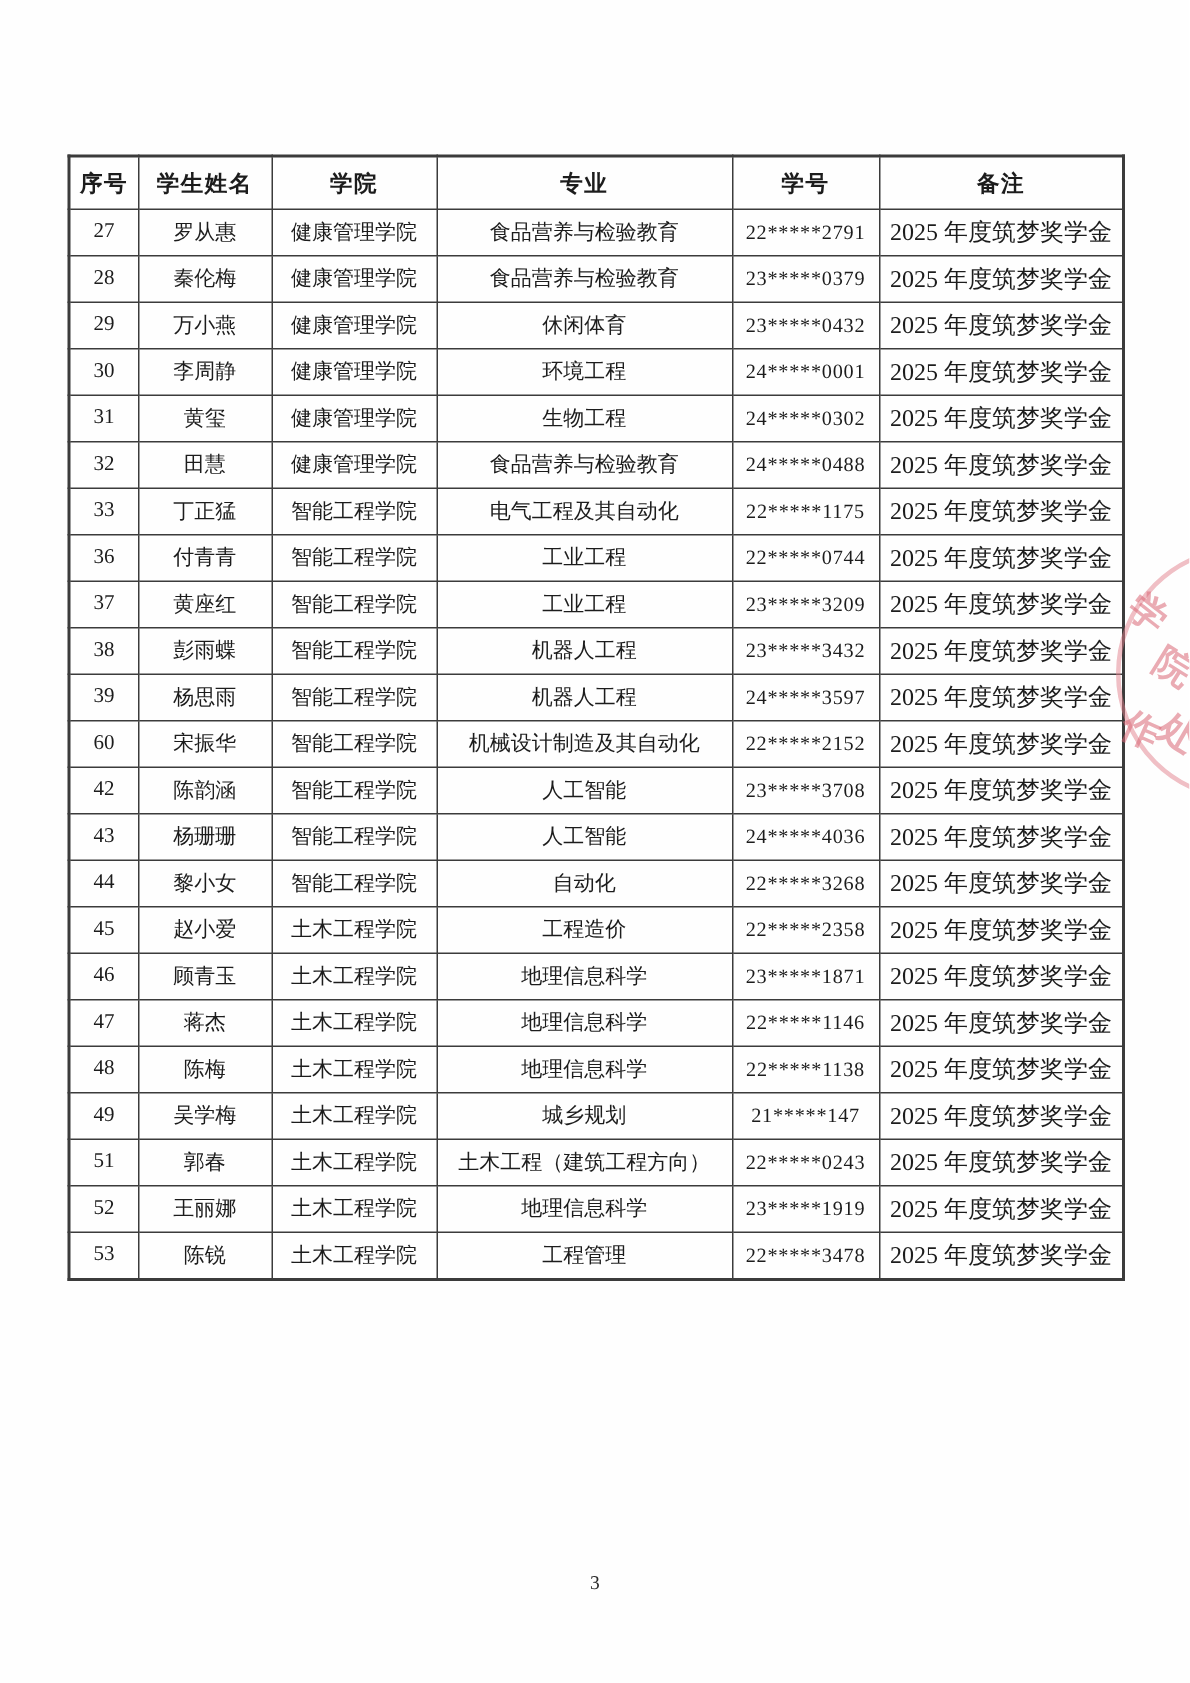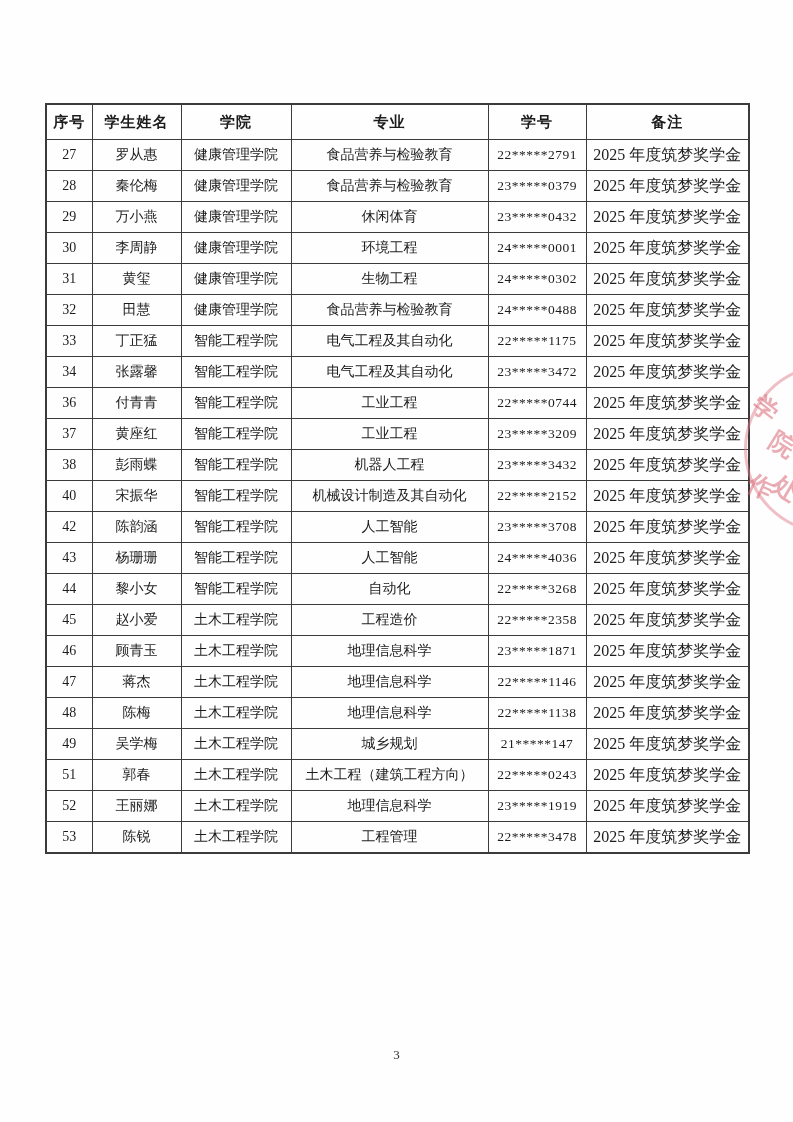--- a/index.html
+++ b/index.html
@@ -160,28 +160,20 @@
         </tr>
         <tr>
           <td>33</td>
           <td>丁正猛</td>
           <td>智能工程学院</td>
           <td>电气工程及其自动化</td>
           <td class="id-cell">22*****1175</td>
           <td class="remark-cell">2025 年度筑梦奖学金</td>
         </tr>
         <tr>
-          <td>34</td>
-          <td>张露馨</td>
-          <td>智能工程学院</td>
-          <td>电气工程及其自动化</td>
-          <td class="id-cell">23*****3472</td>
-          <td class="remark-cell">2025 年度筑梦奖学金</td>
-        </tr>
-        <tr>
           <td>36</td>
           <td>付青青</td>
           <td>智能工程学院</td>
           <td>工业工程</td>
           <td class="id-cell">22*****0744</td>
           <td class="remark-cell">2025 年度筑梦奖学金</td>
         </tr>
         <tr>
           <td>37</td>
           <td>黄座红</td>
@@ -192,21 +184,29 @@
         </tr>
         <tr>
           <td>38</td>
           <td>彭雨蝶</td>
           <td>智能工程学院</td>
           <td>机器人工程</td>
           <td class="id-cell">23*****3432</td>
           <td class="remark-cell">2025 年度筑梦奖学金</td>
         </tr>
         <tr>
-          <td>40</td>
+          <td>39</td>
+          <td>杨思雨</td>
+          <td>智能工程学院</td>
+          <td>机器人工程</td>
+          <td class="id-cell">24*****3597</td>
+          <td class="remark-cell">2025 年度筑梦奖学金</td>
+        </tr>
+        <tr>
+          <td>60</td>
           <td>宋振华</td>
           <td>智能工程学院</td>
           <td>机械设计制造及其自动化</td>
           <td class="id-cell">22*****2152</td>
           <td class="remark-cell">2025 年度筑梦奖学金</td>
         </tr>
         <tr>
           <td>42</td>
           <td>陈韵涵</td>
           <td>智能工程学院</td>

